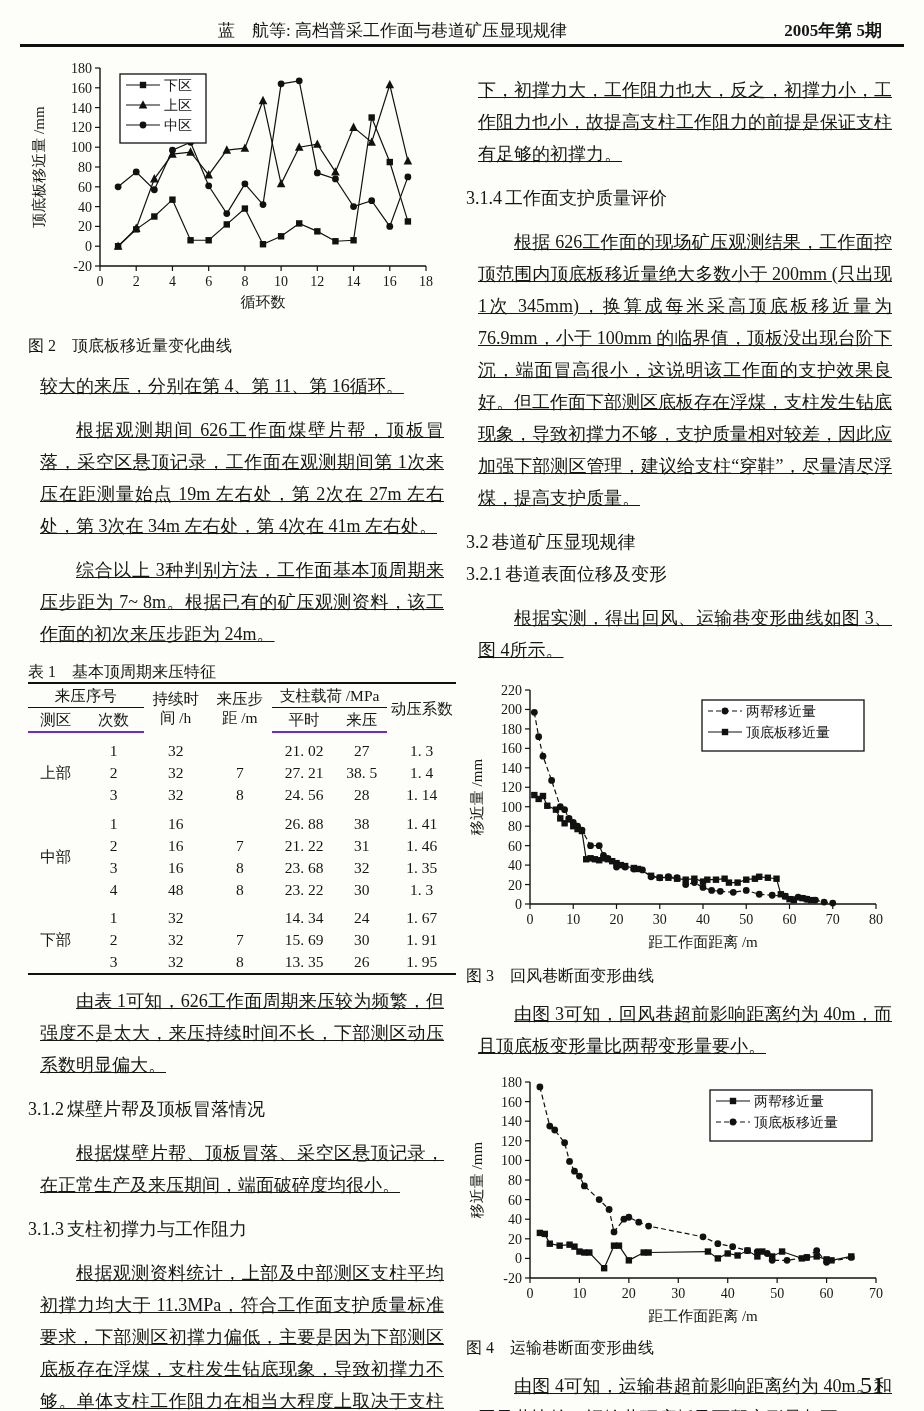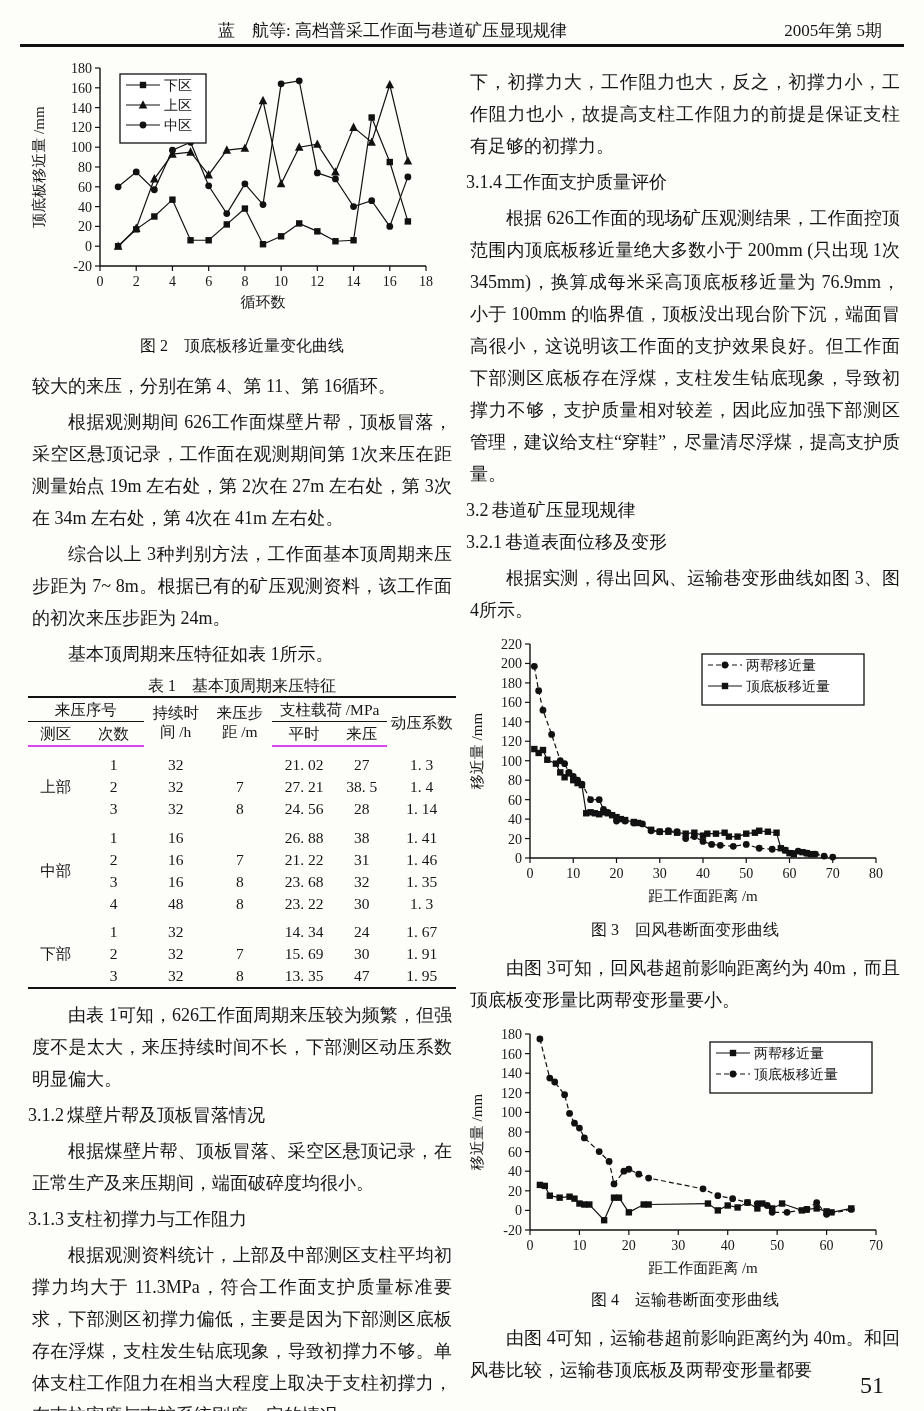--- a/index.html
+++ b/index.html
@@ -7,49 +7,49 @@
   .page{
     position:relative; width:924px; height:1411px; margin:0 auto;
     background:#fdfdfa; color:#161616; overflow:hidden;
     font-family:"Liberation Serif","DejaVu Serif",serif;
   }
   
   .hdr{position:absolute; top:16px; left:20px; right:20px; height:26px;
        display:flex; justify-content:space-between; align-items:flex-end;
        font-size:17px;}
   .hdr .t{margin-left:198px;}
-  .hdr .i{margin-right:22px;}
+  .hdr .i{margin-right:22px;font-weight:bold;}
   .rule{position:absolute; top:44px; left:20px; right:20px; height:0;
         border-top:3px solid #101010;}
   
   .col{position:absolute; top:60px; font-size:18px; line-height:32px;
        text-align:justify;}
   .col-left{left:28px; width:428px;}
   .col-right{left:466px; width:438px; top:62px;}
-  .para{margin:4px; text-indent:2em;}
+  .para{margin:12px; text-indent:2em;text-decoration:underline;}
   .para.cont{text-indent:0;}
   .sec{margin:0;}
   .sec .num{font-weight:normal; margin-right:3px;}
-  .figcap{font-size:16px; text-align:center; text-indent:0; line-height:20px;}
+  .figcap{font-size:16px; text-align:left; text-indent:0; line-height:20px;}
   .cap2{margin:24px 0 14px 0;}
   .cap-tab{margin:6px 0 0 0;}
   .cap3{margin:14px 0 12px 0;}
   .cap4{margin:12px 0 12px 0;}
   figure{margin:0; padding:0;}
   .chart{display:block;}
   .chart .tick{font-size:14px; fill:#161616;}
   .chart .axlabel{font-size:15px; fill:#161616;}
   .chart .legend{font-size:14px; fill:#161616;}
   
   table.data{width:100%; border-collapse:collapse; font-size:15.5px;
              line-height:19px; text-align:center;
              border-top:2.5px solid #111; border-bottom:2.5px solid #111;}
   table.data th{font-weight:normal; padding:2px 0;}
   table.data td{padding:1.5px 0;}
-  thead tr.sub th{border-bottom:2px solid #d946ef;margin-top:20px;}
+  thead tr.sub th{border-bottom:2px solid #6d28d9;margin-top:20px;}
   th.gspan{border-bottom:1.2px solid #111;margin-top:10px;}
   th .l{display:block;}
   tbody tr.group-start td{padding-top:8px;}
   td.zone{vertical-align:middle;}
   
   .pageno{position:absolute; right:40px; bottom:12px; font-size:24px;}
 </style>
 </head>
 <body>
 
@@ -175,21 +175,20 @@
           <line x1="98" y1="65" x2="132" y2="65" stroke="#111" stroke-width="1.2"></line>
           <circle cx="115" cy="65" r="3.4" fill="#111"></circle>
           <text x="136" y="70" class="legend">中区</text>
         </svg>
     </figure>
     <p class="figcap cap2">图 2　顶底板移近量变化曲线</p>
 
     <p class="para cont">较大的来压，分别在第 4、第 11、第 16循环。</p>
     <p class="para">根据观测期间 626工作面煤壁片帮，顶板冒落，采空区悬顶记录，工作面在观测期间第 1次来压在距测量始点 19m 左右处，第 2次在 27m 左右处，第 3次在 34m 左右处，第 4次在 41m 左右处。</p>
     <p class="para">综合以上 3种判别方法，工作面基本顶周期来压步距为 7~ 8m。根据已有的矿压观测资料，该工作面的初次来压步距为 24m。</p>
-    <p class="para">基本顶周期来压特征如表 1所示。</p>
 
     <p class="figcap cap-tab">表 1　基本顶周期来压特征</p>
 
     <table class="data">
       <colgroup>
         <col style="width:13%">
           <col style="width:14%">
           <col style="width:15%">
         <col style="width:15%">
           <col style="width:15%">
@@ -291,21 +290,21 @@
             <td>7</td>
             <td>15. 69</td>
             <td>30</td>
             <td>1. 91</td>
           </tr>
           <tr>
             <td>3</td>
             <td>32</td>
             <td>8</td>
             <td>13. 35</td>
-            <td>47</td>
+            <td>26</td>
             <td>1. 95</td>
           </tr>
         </tbody>
     </table>
 
     <p class="para" style="margin-top:10px">由表 1可知，626工作面周期来压较为频繁，但强度不是太大，来压持续时间不长，下部测区动压系数明显偏大。</p>
     <p class="sec">
       <span class="num">3.1.2</span><span>煤壁片帮及顶板冒落情况</span>
     </p>
     <p class="para">根据煤壁片帮、顶板冒落、采空区悬顶记录，在正常生产及来压期间，端面破碎度均很小。</p>

